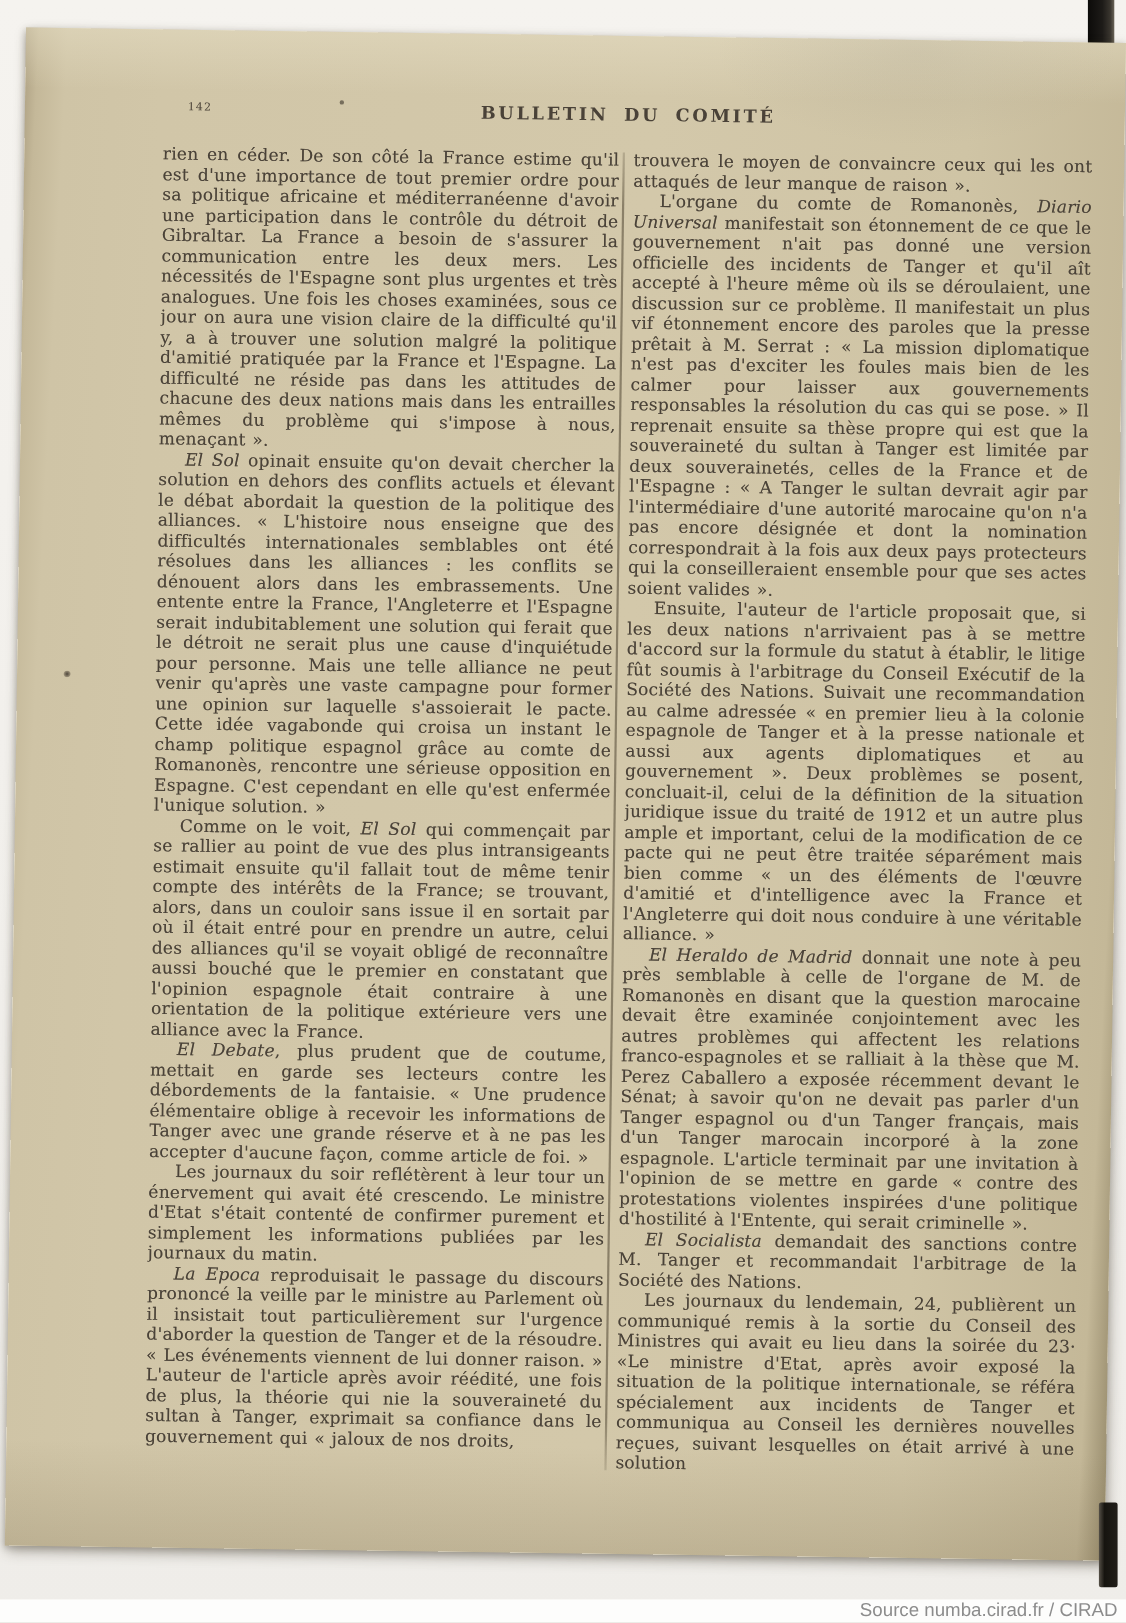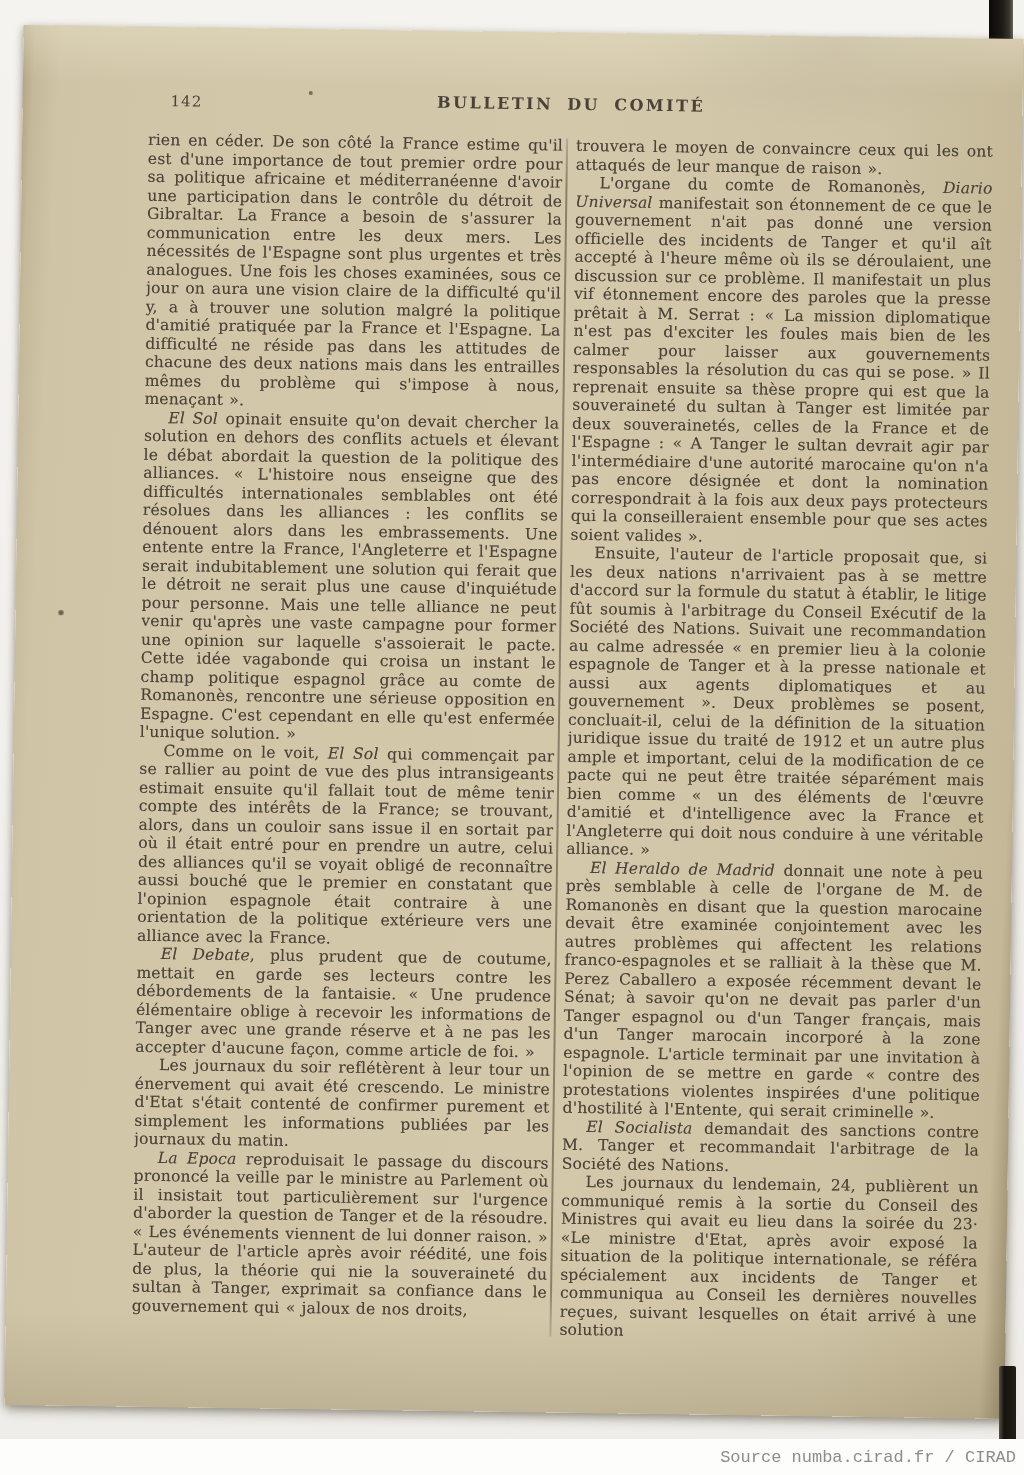--- a/index.html
+++ b/index.html
@@ -25,21 +25,21 @@
     transform:rotate(0.8deg);transform-origin:50% 50%;
     background:
       radial-gradient(ellipse 260px 120px at 810px 12px, rgba(150,145,132,0.16), rgba(0,0,0,0) 70%),
       linear-gradient(180deg, rgba(230,222,196,0.5) 0%, rgba(0,0,0,0) 4%, rgba(0,0,0,0) 93%, rgba(120,105,75,0.22) 100%),
       linear-gradient(92deg,#b0a385 0px,#c4b899 12px,#cfc4a6 38px,var(--c-paper,#d1c6a8) 12%,#d3c8aa 55%,#cfc4a5 82%,#c4b898 97.5%,#988c6d 100%);
     box-shadow:2px 5px 12px rgba(70,62,48,0.4), -1px 2px 6px rgba(70,62,48,0.25);
     z-index:3;
   }
   .page-header{position:absolute;left:126px;top:62px;width:845px;height:26px;}
   .page-number{
-    position:absolute;left:22px;top:3px;font-size:15px;letter-spacing:1px;
+    position:absolute;left:22px;top:3px;font-size:10px;letter-spacing:1px;
     color:var(--c-ink,#4a4238);
     text-align:center;
   }
   .page-title{
     display:block;text-align:center;font-size:16px;font-weight:bold;
     letter-spacing:2.5px;word-spacing:6px;color:var(--c-ink,#4a4238);
   }
   .columns{position:absolute;left:126px;top:104px;width:845px;display:flex;}
   .col{width:415px;height:1245px;overflow:hidden;}
   .col.right-col{width:417px;}
@@ -59,24 +59,24 @@
   .speck{
     position:absolute;left:42px;top:584px;width:7px;height:6px;border-radius:50% 40% 55% 45%;
     background:radial-gradient(circle,#4f473c 0%,rgba(95,85,70,0.55) 55%,rgba(0,0,0,0) 78%);
   }
   .speck2{
     position:absolute;left:286px;top:62px;width:4px;height:4px;border-radius:50%;
     background:rgba(80,72,60,0.7);
   }
   
   .source-bar{
-    position:absolute;left:0;bottom:0;width:1024px;height:36px;
+    position:absolute;left:0;bottom:0;width:1024px;height:21px;
     background:var(--c-source-bg,#fdfdfc);z-index:8;
-    display:flex;align-items:center;justify-content:flex-end;
-    font-family:Liberation Mono, monospace;
+    display:flex;align-items:flex-start;justify-content:flex-end;
+    font-family:Liberation Sans, sans-serif;
   }
   .source-text{color:var(--c-source-text,#8c8c8c);font-size:17px;padding-right:8px;}
 </style>
 </head>
 <body>
 
 <div class="canvas">
   <div class="bar-top"></div>
 
   <div class="paper">

